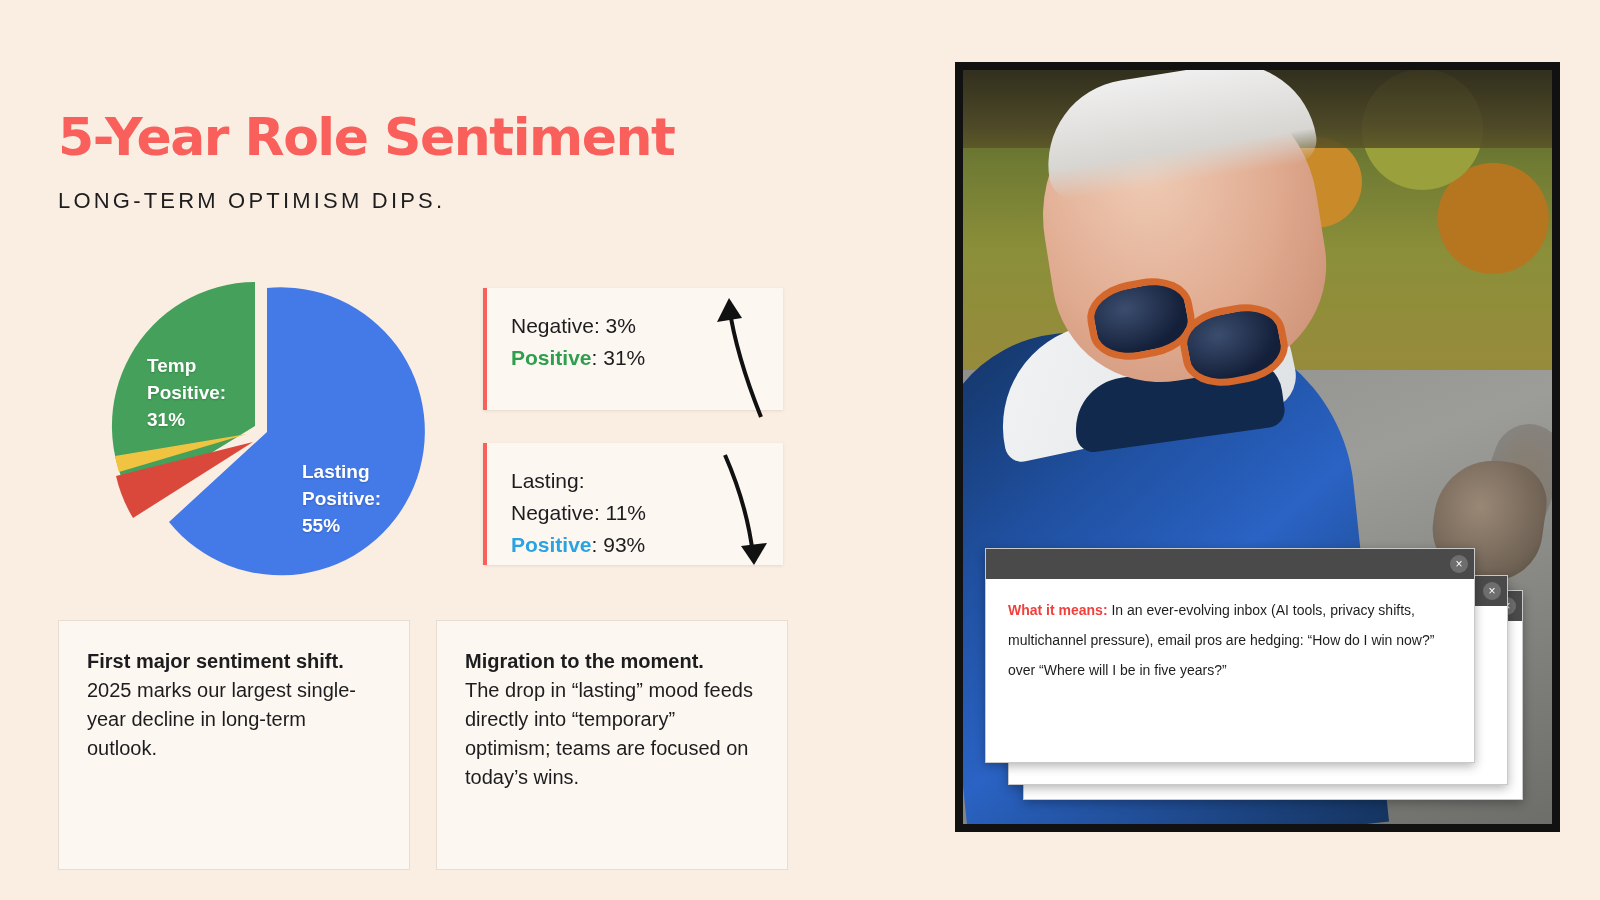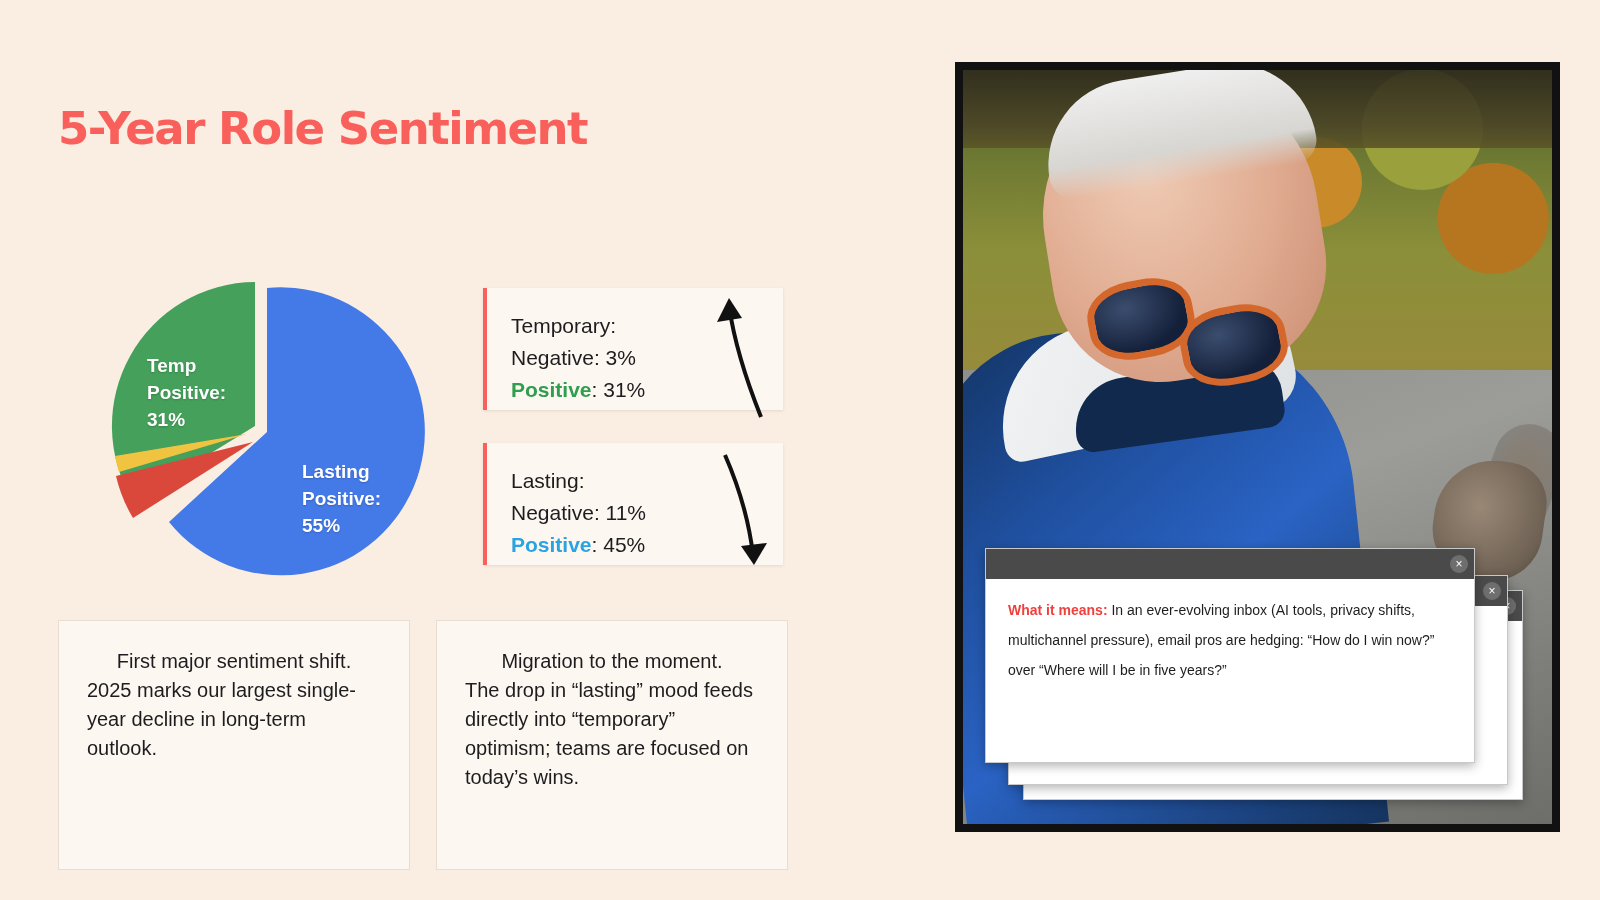--- a/index.html
+++ b/index.html
@@ -21,21 +21,21 @@
     left: 0;
     top: 0;
     width: 940px;
     height: 900px;
   }
 
   #page-title {
     position: absolute;
     left: 58px;
     top: 72px;
-    font-size: 45px;
+    font-size: 52px;
     font-weight: 800;
     letter-spacing: -1.5px;
     color: #f9605c;
     font-family: "DejaVu Sans", sans-serif;
     white-space: nowrap;
   }
 
   #subtitle {
     position: absolute;
     left: 58px;
@@ -94,21 +94,21 @@
     background: #fdf7f1;
     border: 1px solid #e9dcd0;
     box-sizing: border-box;
     padding: 26px 28px;
     font-size: 20px;
     line-height: 29px;
     color: #1d1d1f;
   }
   #note-first { left: 58px; top: 620px; width: 352px; height: 250px; }
   #note-migration { left: 436px; top: 620px; width: 352px; height: 250px; }
-  .note-head { font-weight: normal; display: block; text-align: center; }
+  .note-head { font-weight: bold; display: block; }
 
   
   #photo-panel {
     position: absolute;
     left: 955px;
     top: 62px;
     width: 605px;
     height: 770px;
     background: #111;
     padding: 8px;
@@ -237,20 +237,21 @@
   .what-it-means { color: #f1403c; font-weight: bold; }
 </style>
 </head>
 <body>
 
 <div id="left-col">
 
   <h1 id="page-title">5-Year Role Sentiment</h1>
 
   <div id="subtitle">
+    <div>LONG-TERM OPTIMISM DIPS.</div>
   </div>
 
   <div id="pie-wrap">
     <svg id="pie-svg" width="330" height="300" viewBox="0 0 330 300">
 
       <path d="M 172 152 L 172 8 A 144 144 0 1 1 74 242 Z" fill="#4479e8"></path>
 
       <path d="M 160 146 L 160 2 A 144 144 0 0 0 38 221 Z" fill="#44a05a"></path>
 
       <path d="M 158 162 L 38 238 A 144 144 0 0 1 21 196 Z" fill="#d9483b"></path>
@@ -263,36 +264,35 @@
       <div>31%</div>
     </div>
     <div class="pie-label" id="pie-label-lasting">
       <div>Lasting</div>
       <div>Positive:</div>
       <div>55%</div>
     </div>
   </div>
 
   <div class="callout" id="callout-temporary">
-    <div>Temporary:</div>
     <div>Negative: 3%</div>
     <div>
       <span class="pos-green">Positive</span><span>: 31%</span>
     </div>
     <svg class="arrow-svg" id="arrow-up" width="60" height="130" viewBox="0 0 60 130">
       <path d="M48 125 C 36 95, 22 55, 16 14" stroke="#111" stroke-width="4" fill="none"></path>
       <path d="M16 6 L 4 30 L 29 26 Z" fill="#111"></path>
     </svg>
   </div>
 
   <div class="callout" id="callout-lasting">
     <div>Lasting:</div>
     <div>Negative: 11%</div>
     <div>
-      <span class="pos-blue">Positive</span><span>: 45%</span>
+      <span class="pos-blue">Positive</span><span>: 93%</span>
     </div>
     <svg class="arrow-svg" id="arrow-down" width="60" height="120" viewBox="0 0 60 120">
       <path d="M10 4 C 24 36, 34 70, 38 104" stroke="#111" stroke-width="4" fill="none"></path>
       <path d="M39 114 L 52 92 L 26 95 Z" fill="#111"></path>
     </svg>
   </div>
 
   <div class="note-card" id="note-first">
     <span class="note-head">First major sentiment shift.</span>
     <span>2025 marks our largest single-year decline in long-term outlook.</span>

